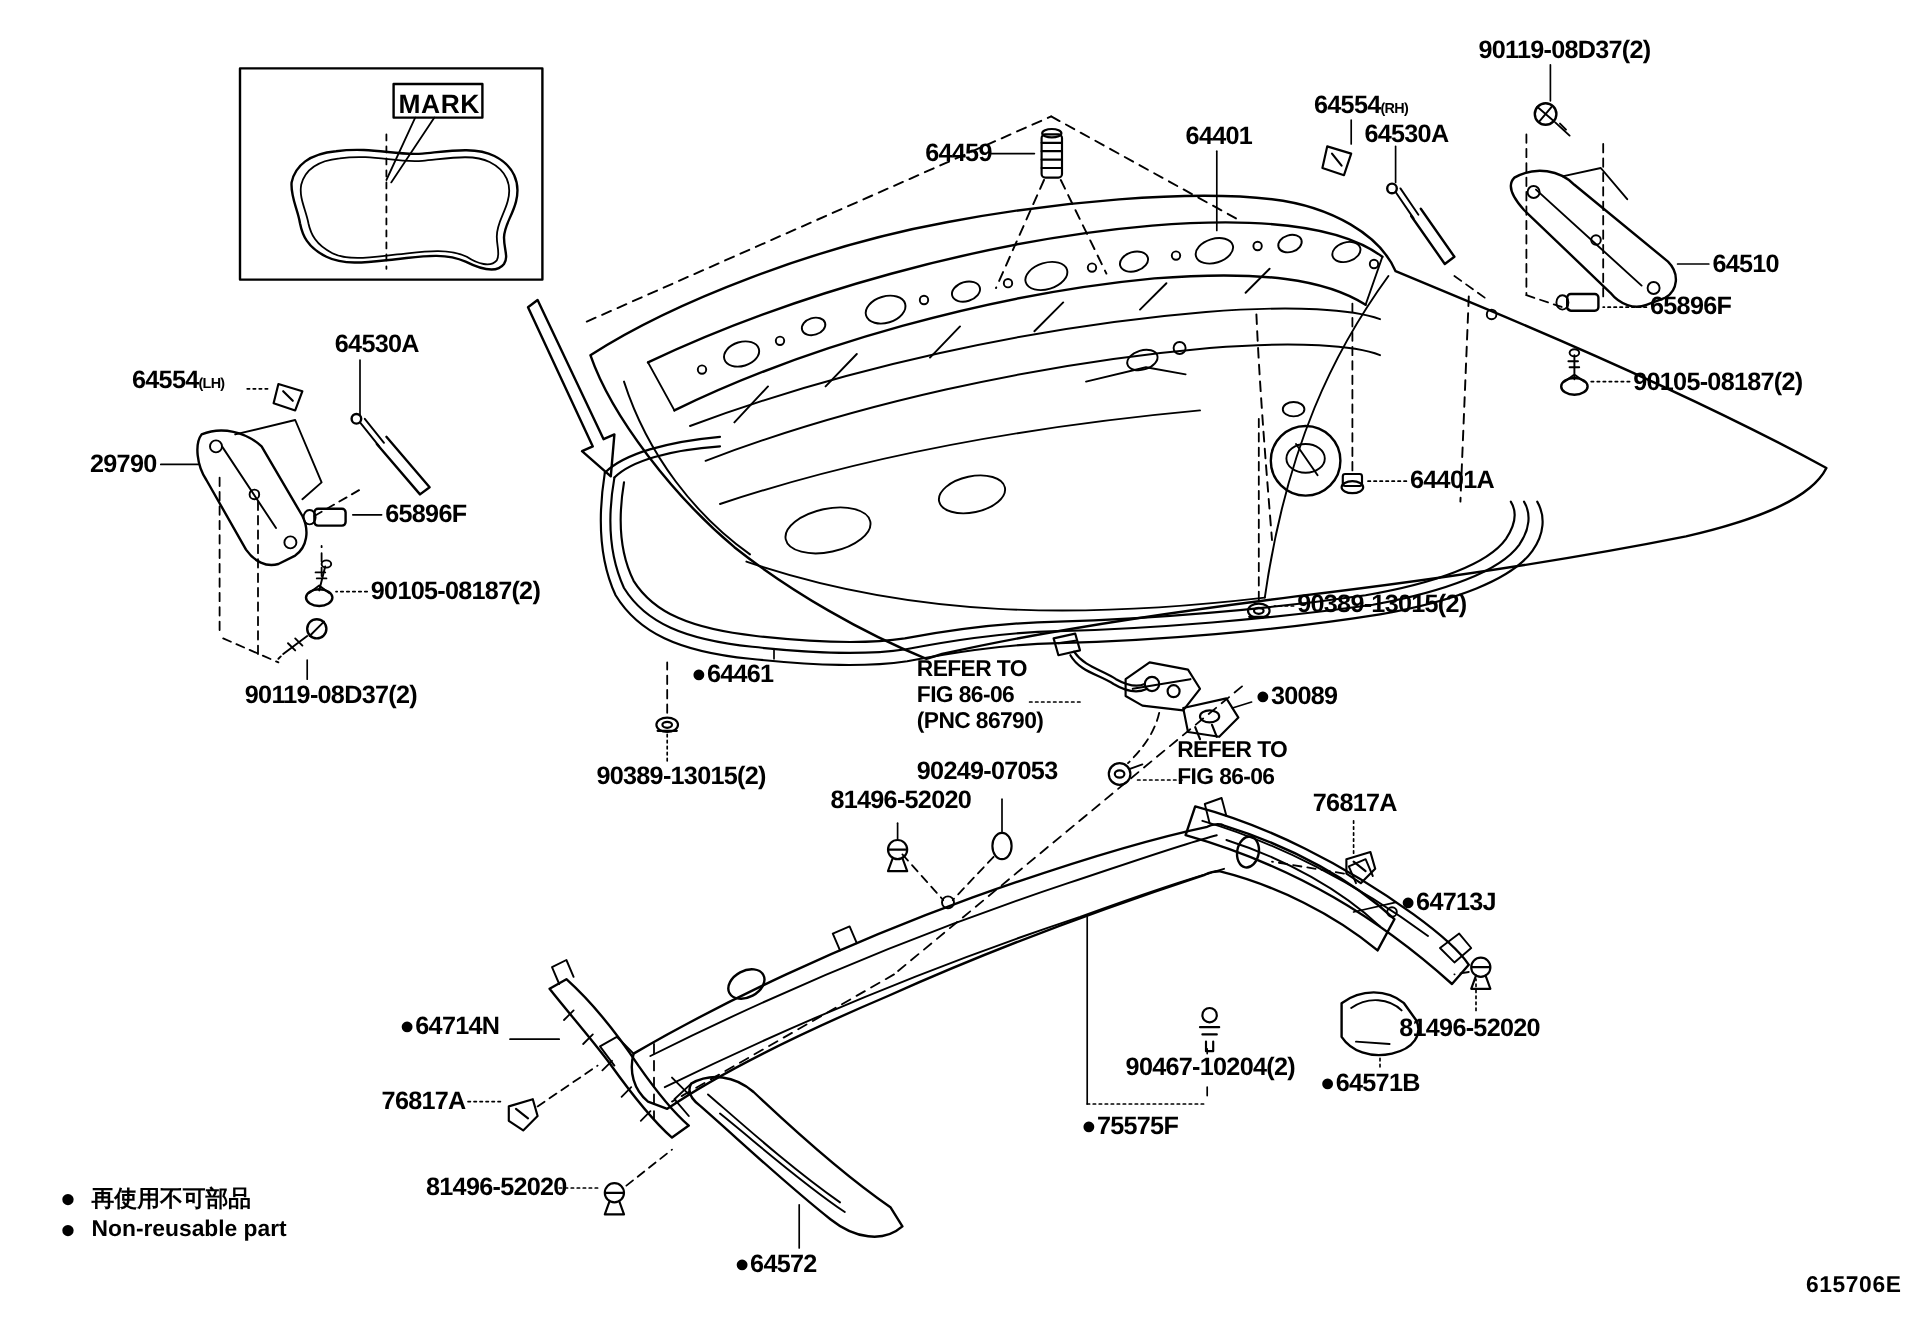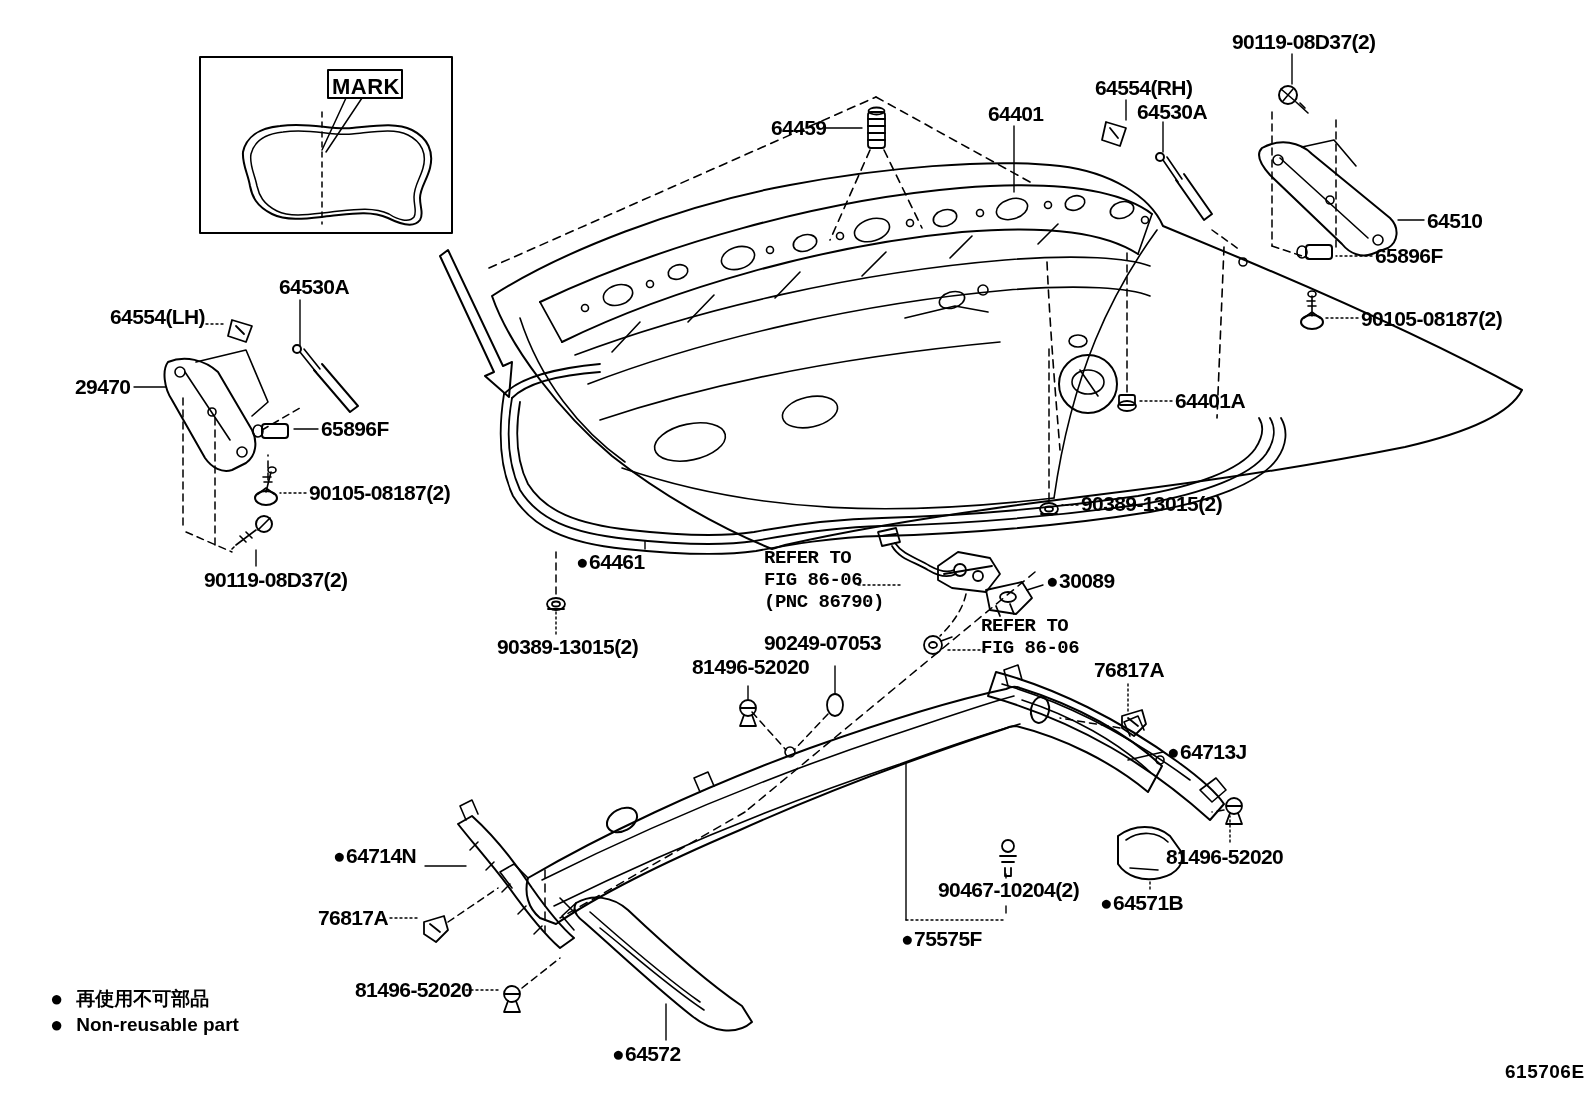--- a/index.html
+++ b/index.html
@@ -2,22 +2,22 @@
 <html><head>
 <meta charset="utf-8">
 <style>
   html,body{margin:0;padding:0;background:#ffffff;}
   .stage{position:relative;width:1592px;height:1099px;background:#fff;overflow:hidden;
          font-family:"Liberation Sans",sans-serif;color:#000;}
   svg{position:absolute;left:0;top:0;}
   .lbl{position:absolute;font-weight:bold;font-size:21px;letter-spacing:-0.6px;
        white-space:nowrap;line-height:22px;}
   .dot{font-size:21px;margin-right:1px;}
-  .suffix{font-size:21px;}
-  .refer{font-size:19px;line-height:22px;white-space:pre-line;letter-spacing:-0.5px;font-family:Liberation Mono, monospace;}
+  .suffix{font-size:12px;}
+  .refer{font-size:19px;line-height:22px;white-space:pre-line;letter-spacing:-0.5px;}
   .mark-lbl{position:absolute;left:331px;top:74px;width:70px;text-align:center;
             font-size:22px;font-weight:bold;letter-spacing:0.5px;}
   .legend-row{position:absolute;font-size:19px;font-weight:bold;display:flex;gap:12px;align-items:center;}
   .legend-row .dot{font-size:22px;}
   .code{position:absolute;left:1505px;top:1061px;font-size:19px;font-weight:bold;letter-spacing:0.5px;text-align:right;}
 </style>
 </head>
 <body>
 
 <div class="stage">
@@ -308,21 +308,21 @@
 <div class="lbl" style="left:1232px;top:31px">90119-08D37(2)</div>
 <div class="lbl" style="left:1095px;top:77px"><span>64554</span><span class="suffix">(RH)</span></div>
 <div class="lbl" style="left:1137px;top:101px">64530A</div>
 <div class="lbl" style="left:771px;top:117px">64459</div>
 <div class="lbl" style="left:988px;top:103px">64401</div>
 <div class="lbl" style="left:1427px;top:210px">64510</div>
 <div class="lbl" style="left:1375px;top:245px">65896F</div>
 <div class="lbl" style="left:1361px;top:308px">90105-08187(2)</div>
 <div class="lbl" style="left:279px;top:276px">64530A</div>
 <div class="lbl" style="left:110px;top:306px"><span>64554</span><span class="suffix">(LH)</span></div>
-<div class="lbl" style="left:75px;top:376px">29470</div>
+<div class="lbl" style="left:75px;top:376px">29790</div>
 <div class="lbl" style="left:321px;top:418px">65896F</div>
 <div class="lbl" style="left:309px;top:482px">90105-08187(2)</div>
 <div class="lbl" style="left:204px;top:569px">90119-08D37(2)</div>
 <div class="lbl" style="left:1175px;top:390px">64401A</div>
 <div class="lbl" style="left:1081px;top:493px">90389-13015(2)</div>
 
 <div class="lbl" style="left:576px;top:551px"><span class="dot">●</span><span>64461</span></div>
 <div class="lbl refer" style="left:764px;top:547px"></div>
 <div class="lbl refer" style="left:764px;top:547px">REFER TO
 FIG 86-06

